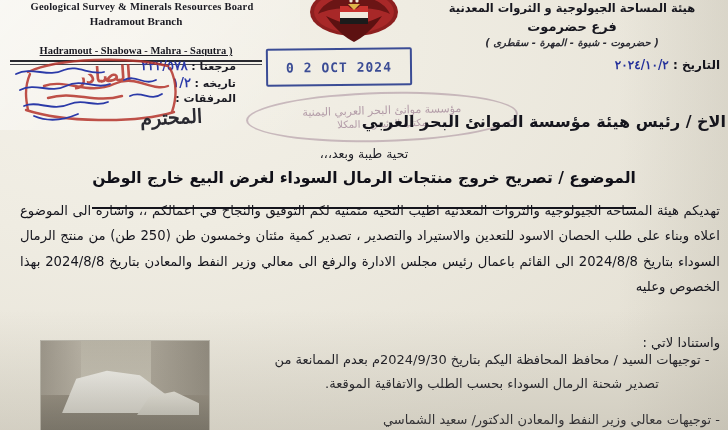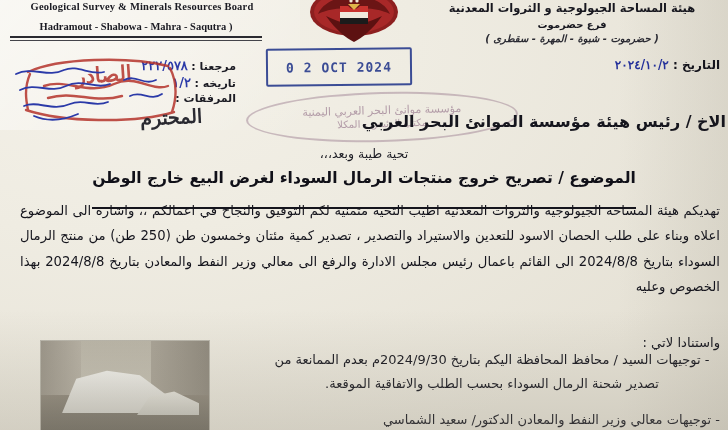--- a/index.html
+++ b/index.html
@@ -37,36 +37,36 @@
   .header { position:absolute; left:0; top:0; width:100%; height:58px; }
 
   .hdr-left {
     position:absolute; left:0; top:0; width:272px;
     text-align:center;
     color:#1a1a22; font-weight:bold;
     font-family:"Liberation Serif", serif;
   }
   .hdr-left .l1 { font-size:10.5px; letter-spacing:.2px; margin-top:1px;padding-left:12px; }
   .hdr-left .l2 { font-size:11px; margin-top:3px; }
-  .hdr-left .l3 { font-size:10.5px; margin-top:9px; }
+  .hdr-left .l3 { font-size:10.5px; margin-top:18px;text-decoration:underline; }
   .hdr-left .rule {
     width:252px; height:2px; background:#2a2a30; margin:4px auto 0 auto;
   }
   .hdr-left .rule2 {
     width:252px; height:1px; background:#44444a; margin:2px auto 0 auto;
   }
 
   .hdr-right {
     position:absolute; right:6px; top:0; width:300px;
     text-align:center; direction:rtl;
     color:#17171f; font-weight:bold;
     font-family:"DejaVu Sans", sans-serif;
   }
   .hdr-right .r1 { font-size:11.5px; margin-top:1px; }
-  .hdr-right .r2 { font-size:10px; margin-top:4px; }
+  .hdr-right .r2 { font-size:13px; margin-top:4px; }
   .hdr-right .r4 { font-size:10px; margin-top:3px; color:#2b2b33;font-style:italic; }
 
   
   .emblem {
     position:absolute; left:296px; top:-10px; width:116px; height:62px;
     overflow:hidden;
   }
   .emblem svg { display:block; }
 
   
@@ -215,20 +215,21 @@
 
 <div class="page">
 
   <div class="shade-top-left"></div>
   <div class="shade-right"></div>
 
   <div class="header">
 
     <div class="hdr-left">
       <div class="l1">Geological Survey &amp; Minerals Resources Board</div>
+      <div class="l2">Hadramout Branch</div>
       <div class="l3">Hadramout - Shabowa - Mahra - Saqutra )</div>
       <div class="rule"></div>
       <div class="rule2"></div>
     </div>
 
     <div class="emblem">
       <svg width="116" height="62" viewBox="0 0 116 62">
         <ellipse cx="58" cy="22" rx="44" ry="24" fill="#8d1f1f"></ellipse>
         <ellipse cx="58" cy="22" rx="40" ry="21" fill="#a82828"></ellipse>
         <path d="M58 6 C40 6 26 14 22 24 C30 20 40 18 58 18 C76 18 86 20 94 24 C90 14 76 6 58 6 Z" fill="#6b1515"></path>

